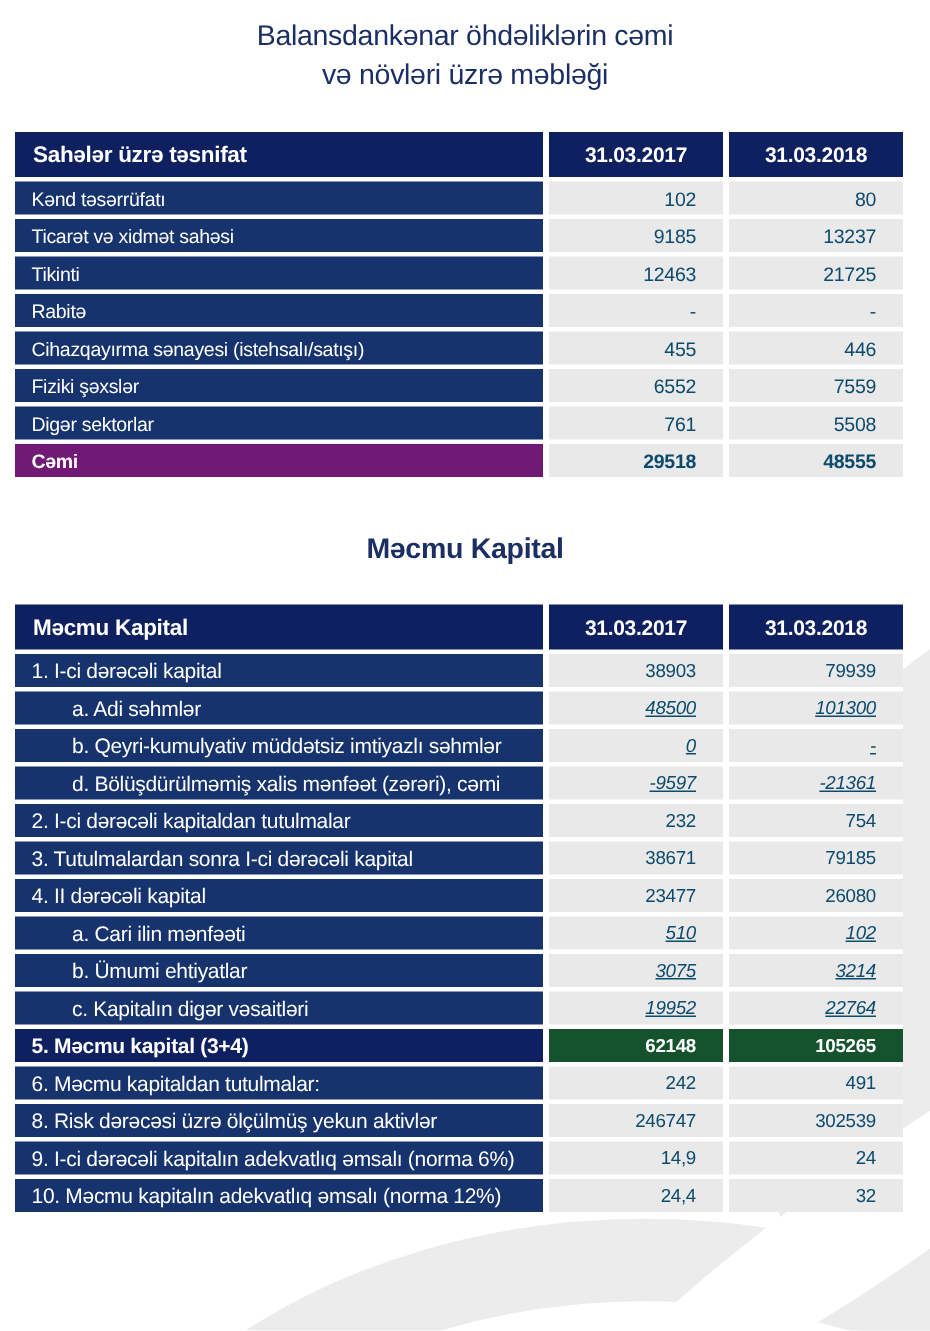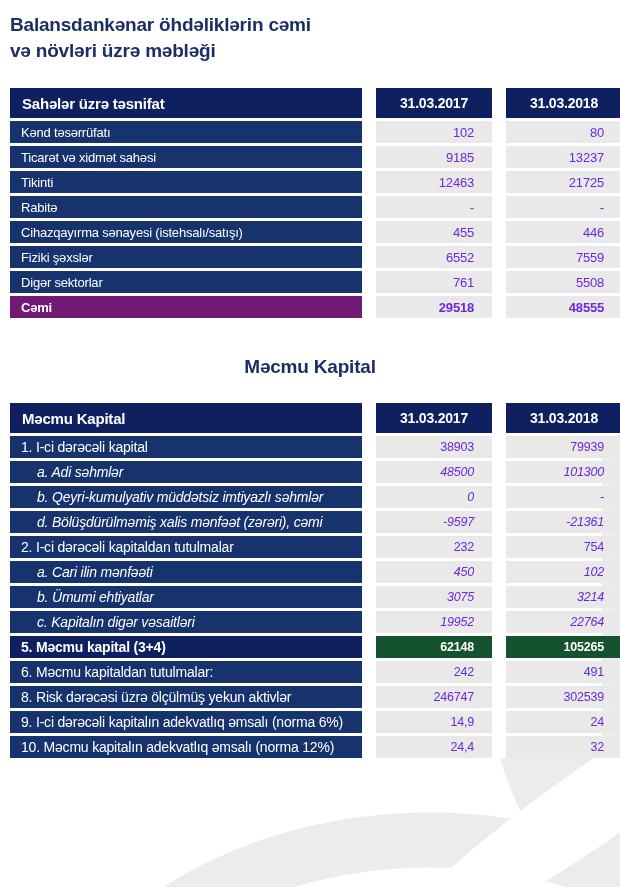--- a/index.html
+++ b/index.html
@@ -4,53 +4,53 @@
 <style>
   html,body{margin:0;padding:0;}
   body{
     width:620px;height:887px;background:#ffffff;overflow:hidden;position:relative;
     font-family:"Liberation Sans", sans-serif;
     -webkit-font-smoothing:antialiased;
   }
   .watermark{position:absolute;top:0;left:0;width:620px;height:887px;z-index:0;pointer-events:none;}
   .page{position:relative;z-index:1;}
   .page-title{
-    margin:12px 10px 0 10px;text-align:left;
-    font-size:19px;font-weight:bold;line-height:26px;color:#1b2f64;letter-spacing:-0.2px;
+    margin:12px 10px 0 10px;text-align:center;
+    font-size:19px;font-weight:normal;line-height:26px;color:#1b2f64;letter-spacing:-0.2px;
   }
   .section-title{
     margin:36px 10px 0 10px;text-align:center;
     font-size:19px;font-weight:bold;line-height:26px;color:#1b2f64;letter-spacing:-0.2px;
   }
   .table-wrap{margin:24px 10px 0 10px;background:#ffffff;width:592px;}
   .table-wrap.second{margin-top:23px;}
   .grid-row{
-    display:grid;grid-template-columns:352px 116px 116px;column-gap:14px;
+    display:grid;grid-template-columns:352px 116px 116px;column-gap:4px;
     margin-bottom:3px;
   }
   .grid-row:last-child{margin-bottom:0;}
   .header-row{margin-bottom:3px;}
   .header-row > div{height:30px;background:#0e2060;color:#ffffff;display:flex;align-items:center;}
   .header-label{padding-left:12px;font-size:15px;font-weight:bold;letter-spacing:-0.2px;}
   .header-date{justify-content:center;font-size:14px;font-weight:bold;letter-spacing:-0.2px;}
   .data-row > div{height:22px;display:flex;align-items:center;}
   .cell-label{
     background:#17336e;color:#ffffff;padding-left:11px;
     font-size:13px;letter-spacing:-0.2px;white-space:nowrap;overflow:hidden;
   }
   .cell-val{
-    background:#e9e9e9;color:#6d28d9;justify-content:flex-end;padding-right:18px;
+    background:#e9e9e9;color:#0c4a6e;justify-content:flex-end;padding-right:18px;
     font-size:13px;letter-spacing:-0.2px;
   }
   
   .second .cell-label{font-size:14px;}
   .second .cell-val{font-size:12.5px;}
   
-  .data-row.sub .cell-label{font-style:italic;padding-left:27px;}
-  .data-row.sub .cell-val{font-style:italic;}
+  .data-row.sub .cell-label{padding-left:38px;}
+  .data-row.sub .cell-val{font-style:italic;text-decoration:underline;}
   
   .data-row.total .cell-label{background:#701a75;font-weight:bold;}
   .data-row.total .cell-val{font-weight:bold;}
   
   .data-row.highlight .cell-label{background:#0e2060;font-weight:bold;}
   .data-row.highlight .cell-val{background:#14532d;color:#ffffff;font-weight:bold;}
 </style>
 </head>
 <body>
 
@@ -144,23 +144,33 @@
         <div class="grid-row data-row sub">
           <div class="cell-label">d. Bölüşdürülməmiş xalis mənfəət (zərəri), cəmi</div>
           <div class="cell-val">-9597</div>
           <div class="cell-val">-21361</div>
         </div>
         <div class="grid-row data-row normal">
           <div class="cell-label">2. I-ci dərəcəli kapitaldan tutulmalar</div>
           <div class="cell-val">232</div>
           <div class="cell-val">754</div>
         </div>
+        <div class="grid-row data-row normal">
+          <div class="cell-label">3. Tutulmalardan sonra I-ci dərəcəli kapital</div>
+          <div class="cell-val">38671</div>
+          <div class="cell-val">79185</div>
+        </div>
+        <div class="grid-row data-row normal">
+          <div class="cell-label">4. II dərəcəli kapital</div>
+          <div class="cell-val">23477</div>
+          <div class="cell-val">26080</div>
+        </div>
         <div class="grid-row data-row sub">
           <div class="cell-label">a. Cari ilin mənfəəti</div>
-          <div class="cell-val">450</div>
+          <div class="cell-val">510</div>
           <div class="cell-val">102</div>
         </div>
         <div class="grid-row data-row sub">
           <div class="cell-label">b. Ümumi ehtiyatlar</div>
           <div class="cell-val">3075</div>
           <div class="cell-val">3214</div>
         </div>
         <div class="grid-row data-row sub">
           <div class="cell-label">c. Kapitalın digər vəsaitləri</div>
           <div class="cell-val">19952</div>

